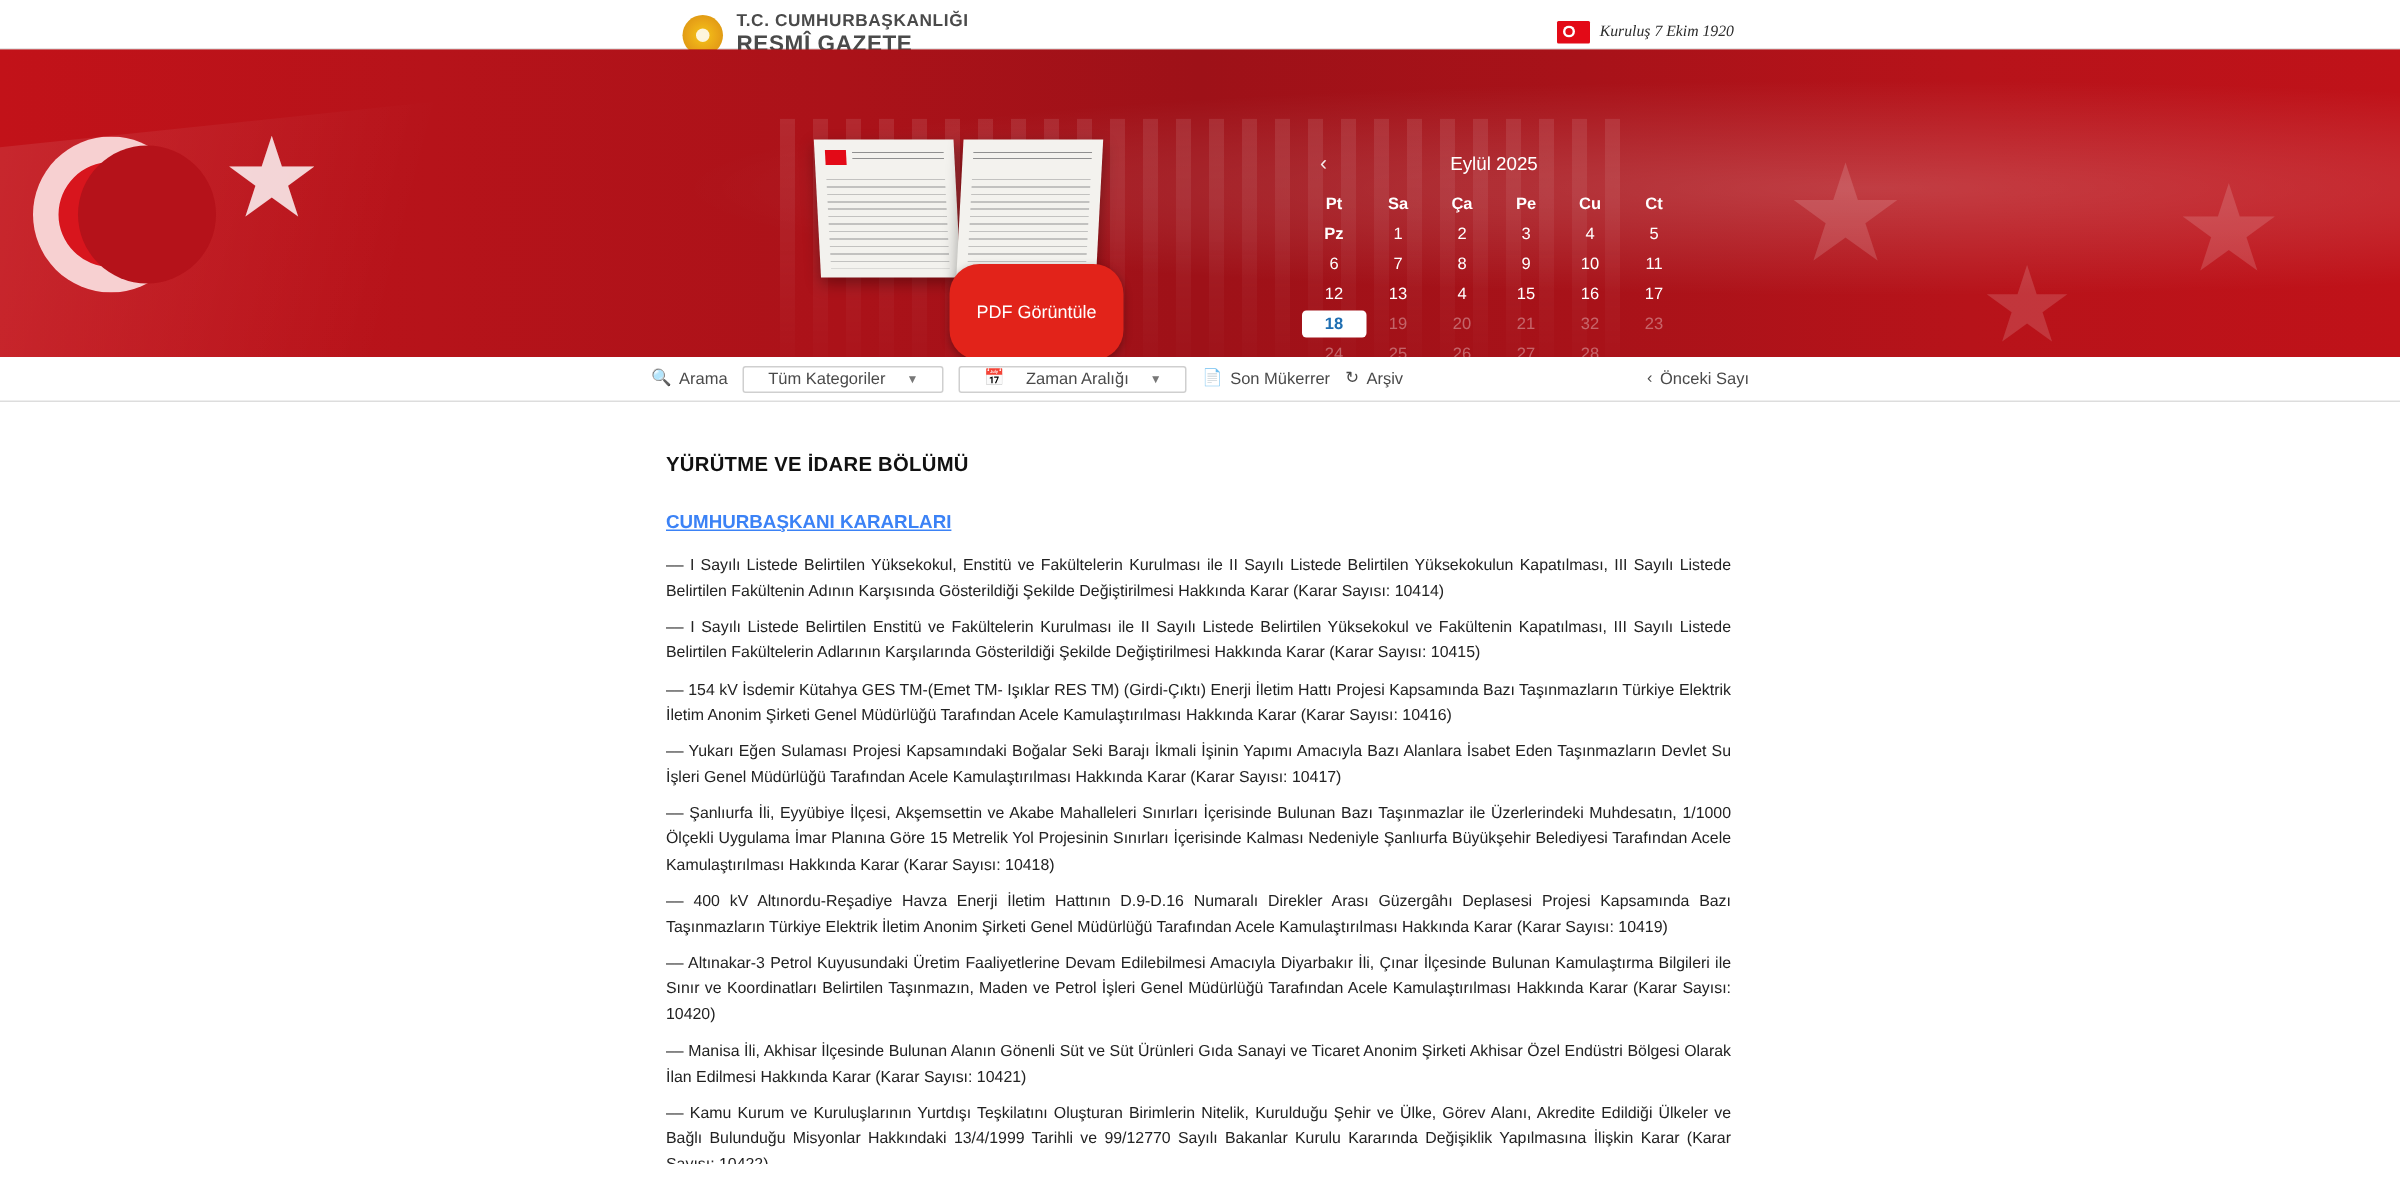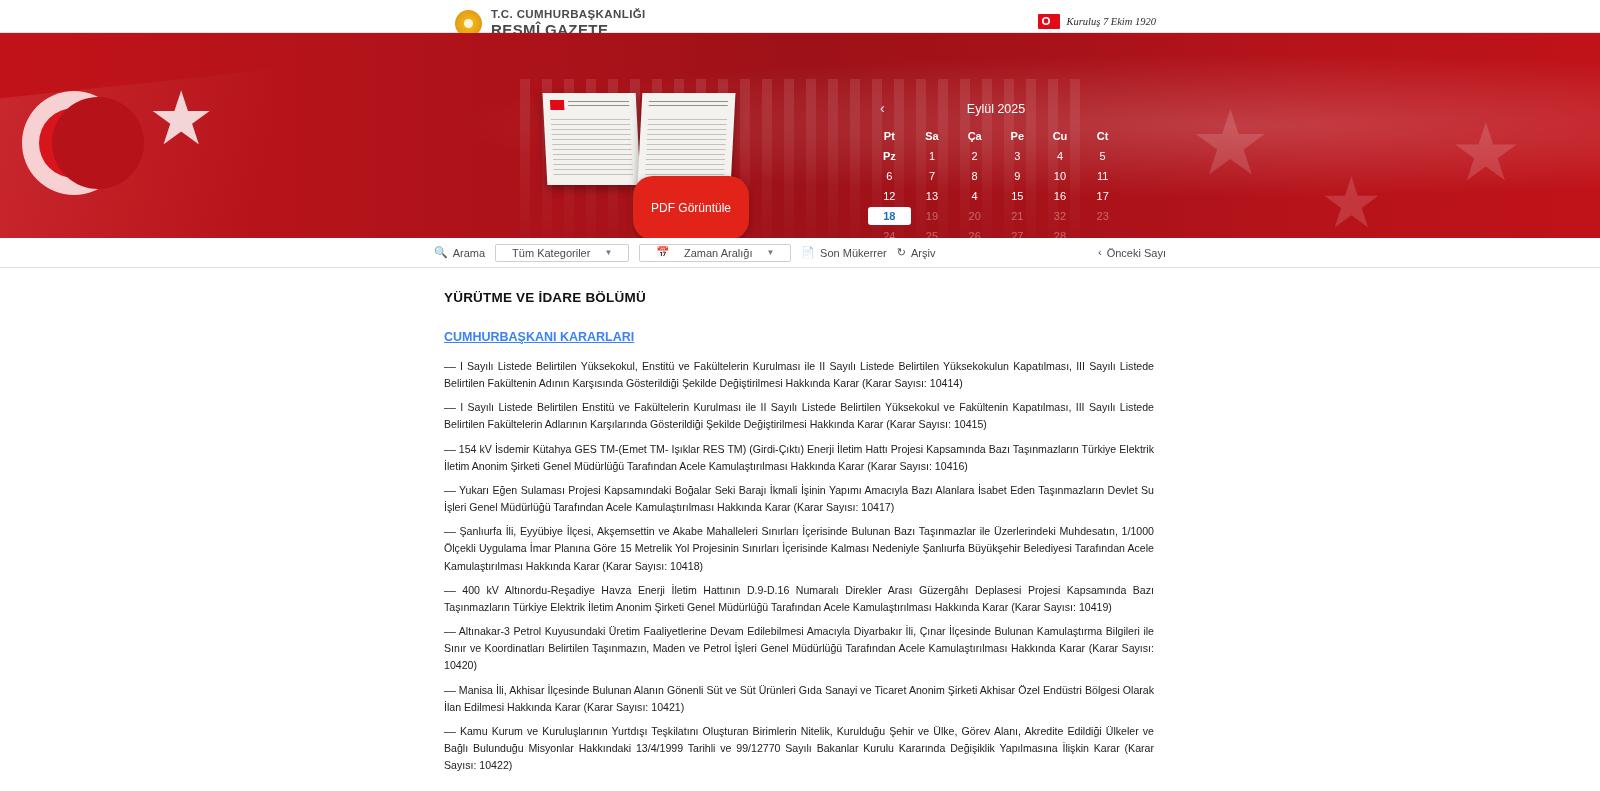--- a/index.html
+++ b/index.html
@@ -251,21 +251,21 @@
 
   
   .content {
     position: relative;
     padding: 22px 0 0 0;
     height: 508px;
     overflow: hidden;
   }
   .col {
     width: 710px;
-    margin: 0 auto;
+    margin: 12px auto;
     margin-left: 444px;
   }
   h1.section {
     font-size: 13.5px;
     font-weight: bold;
     color: #111;
     margin: 0 0 22px 0;
     letter-spacing: .2px;
   }
   h2.sub {

